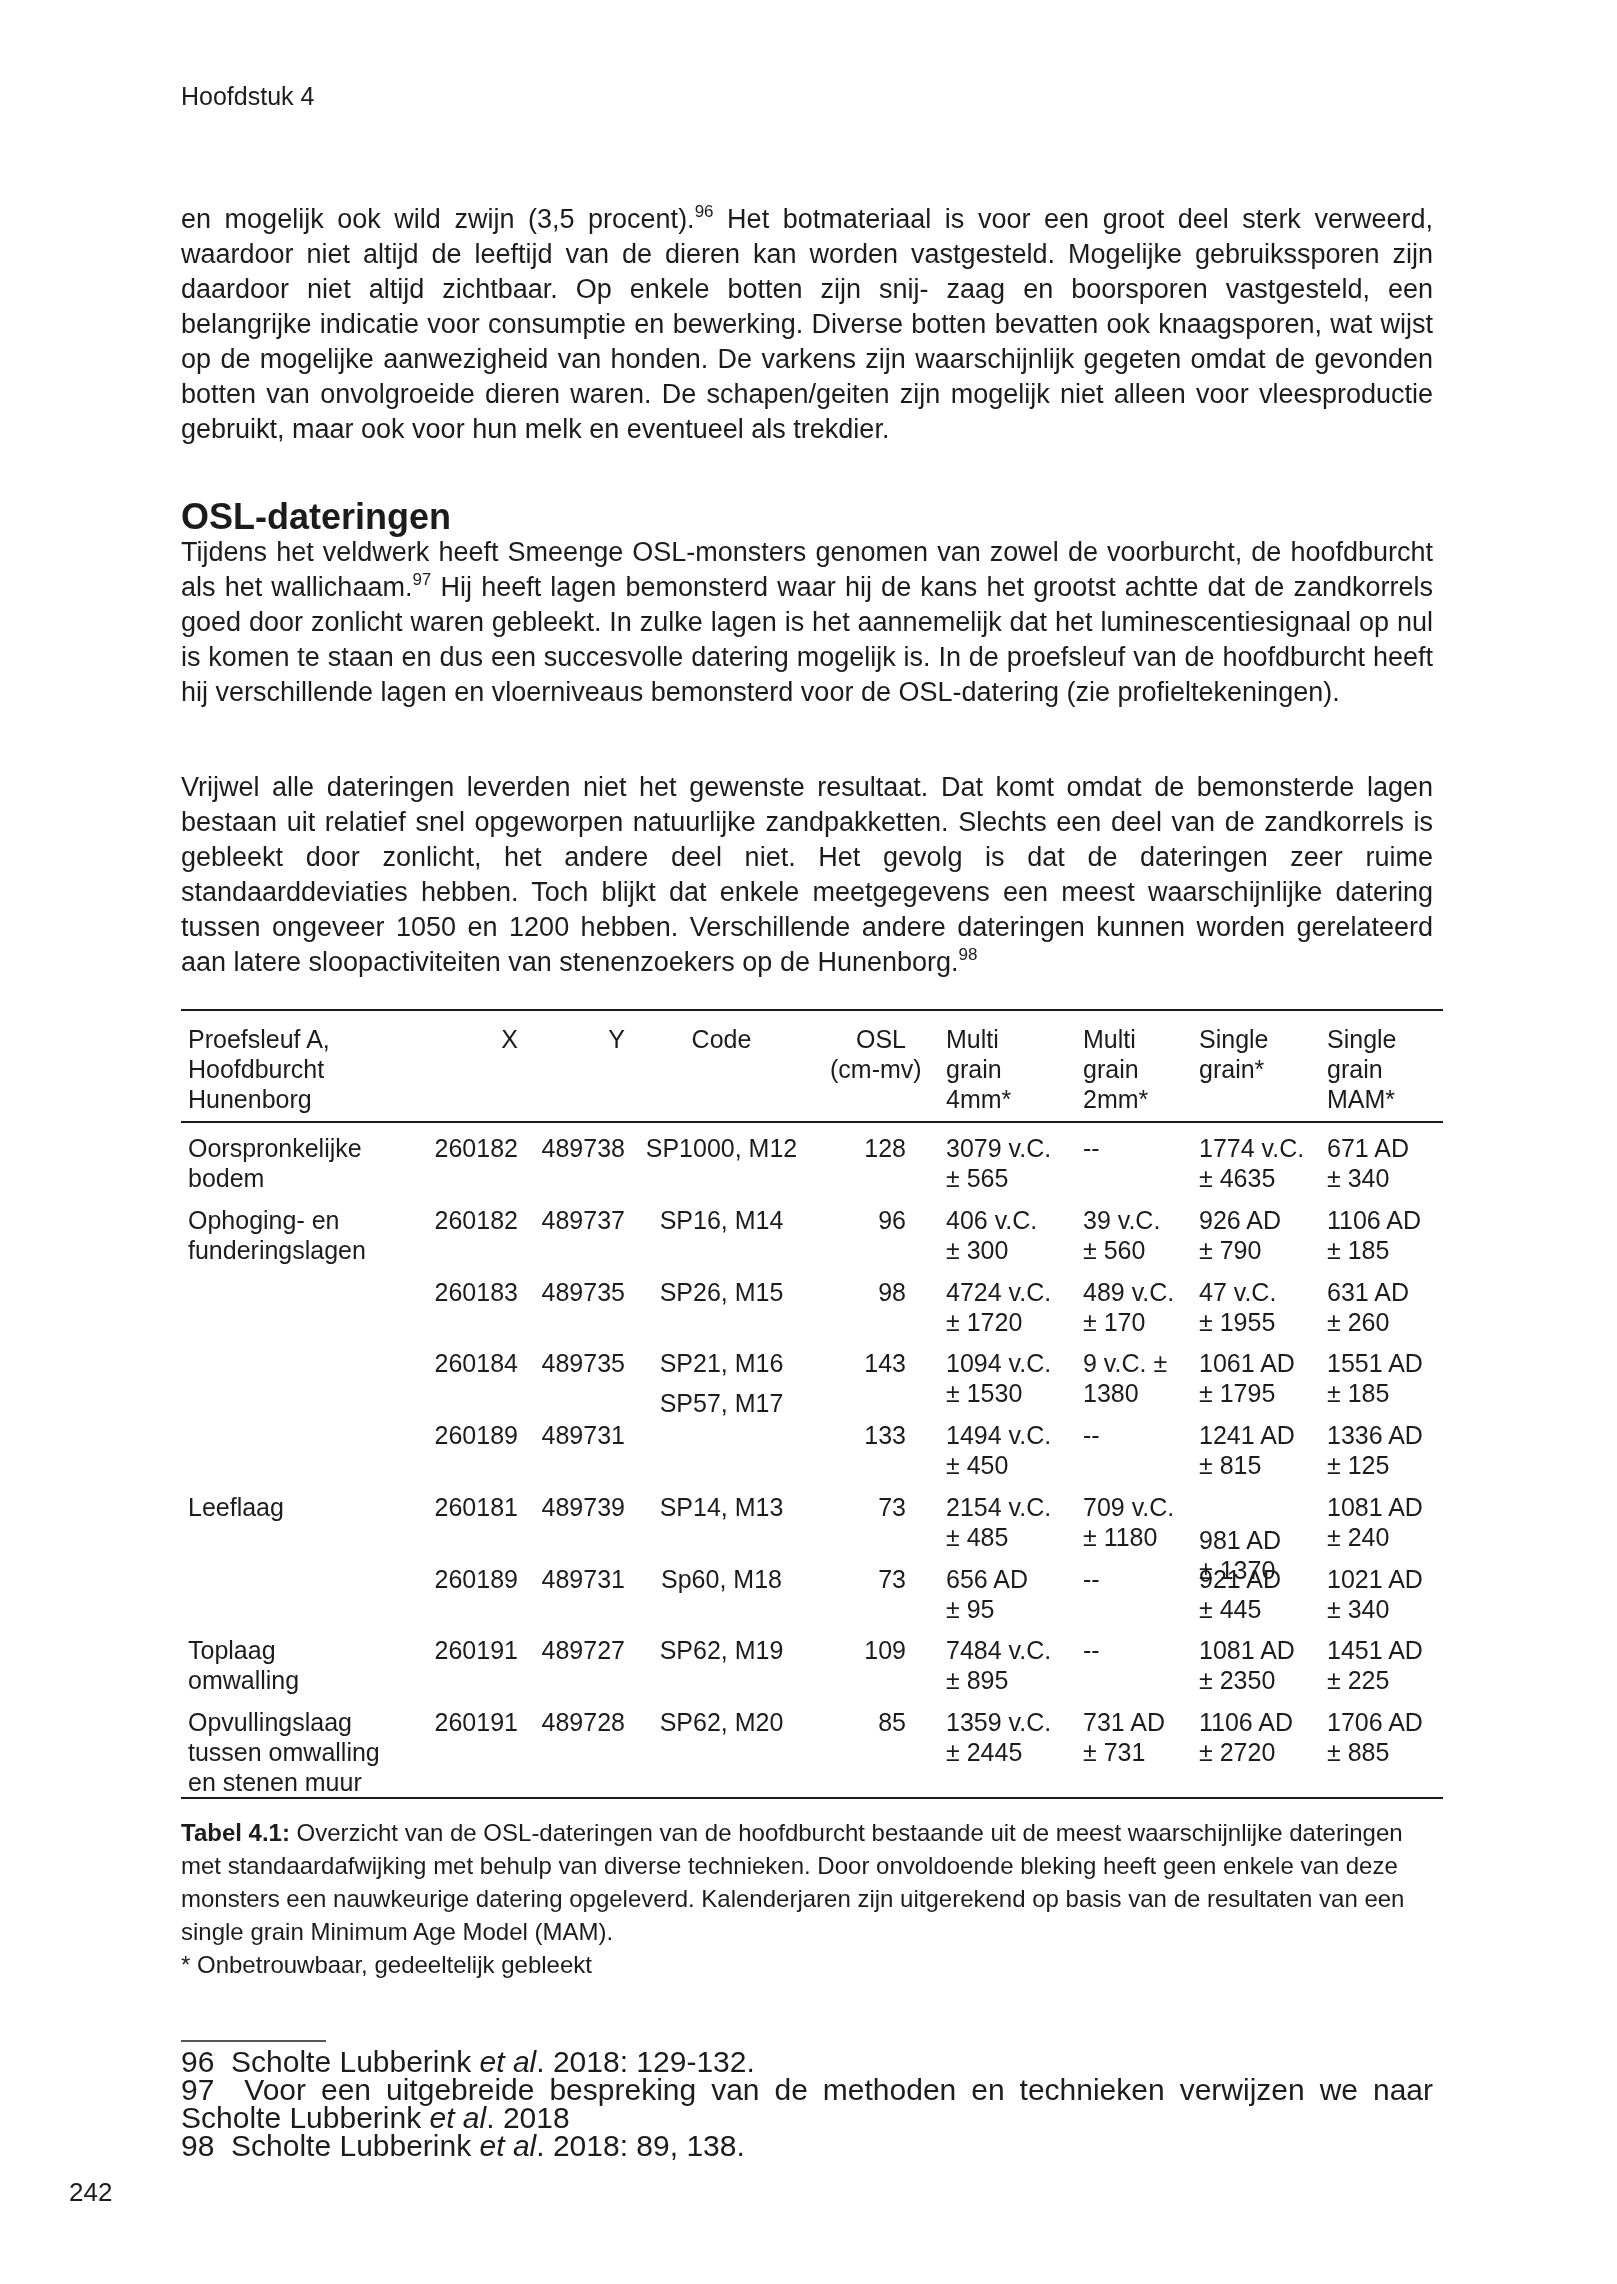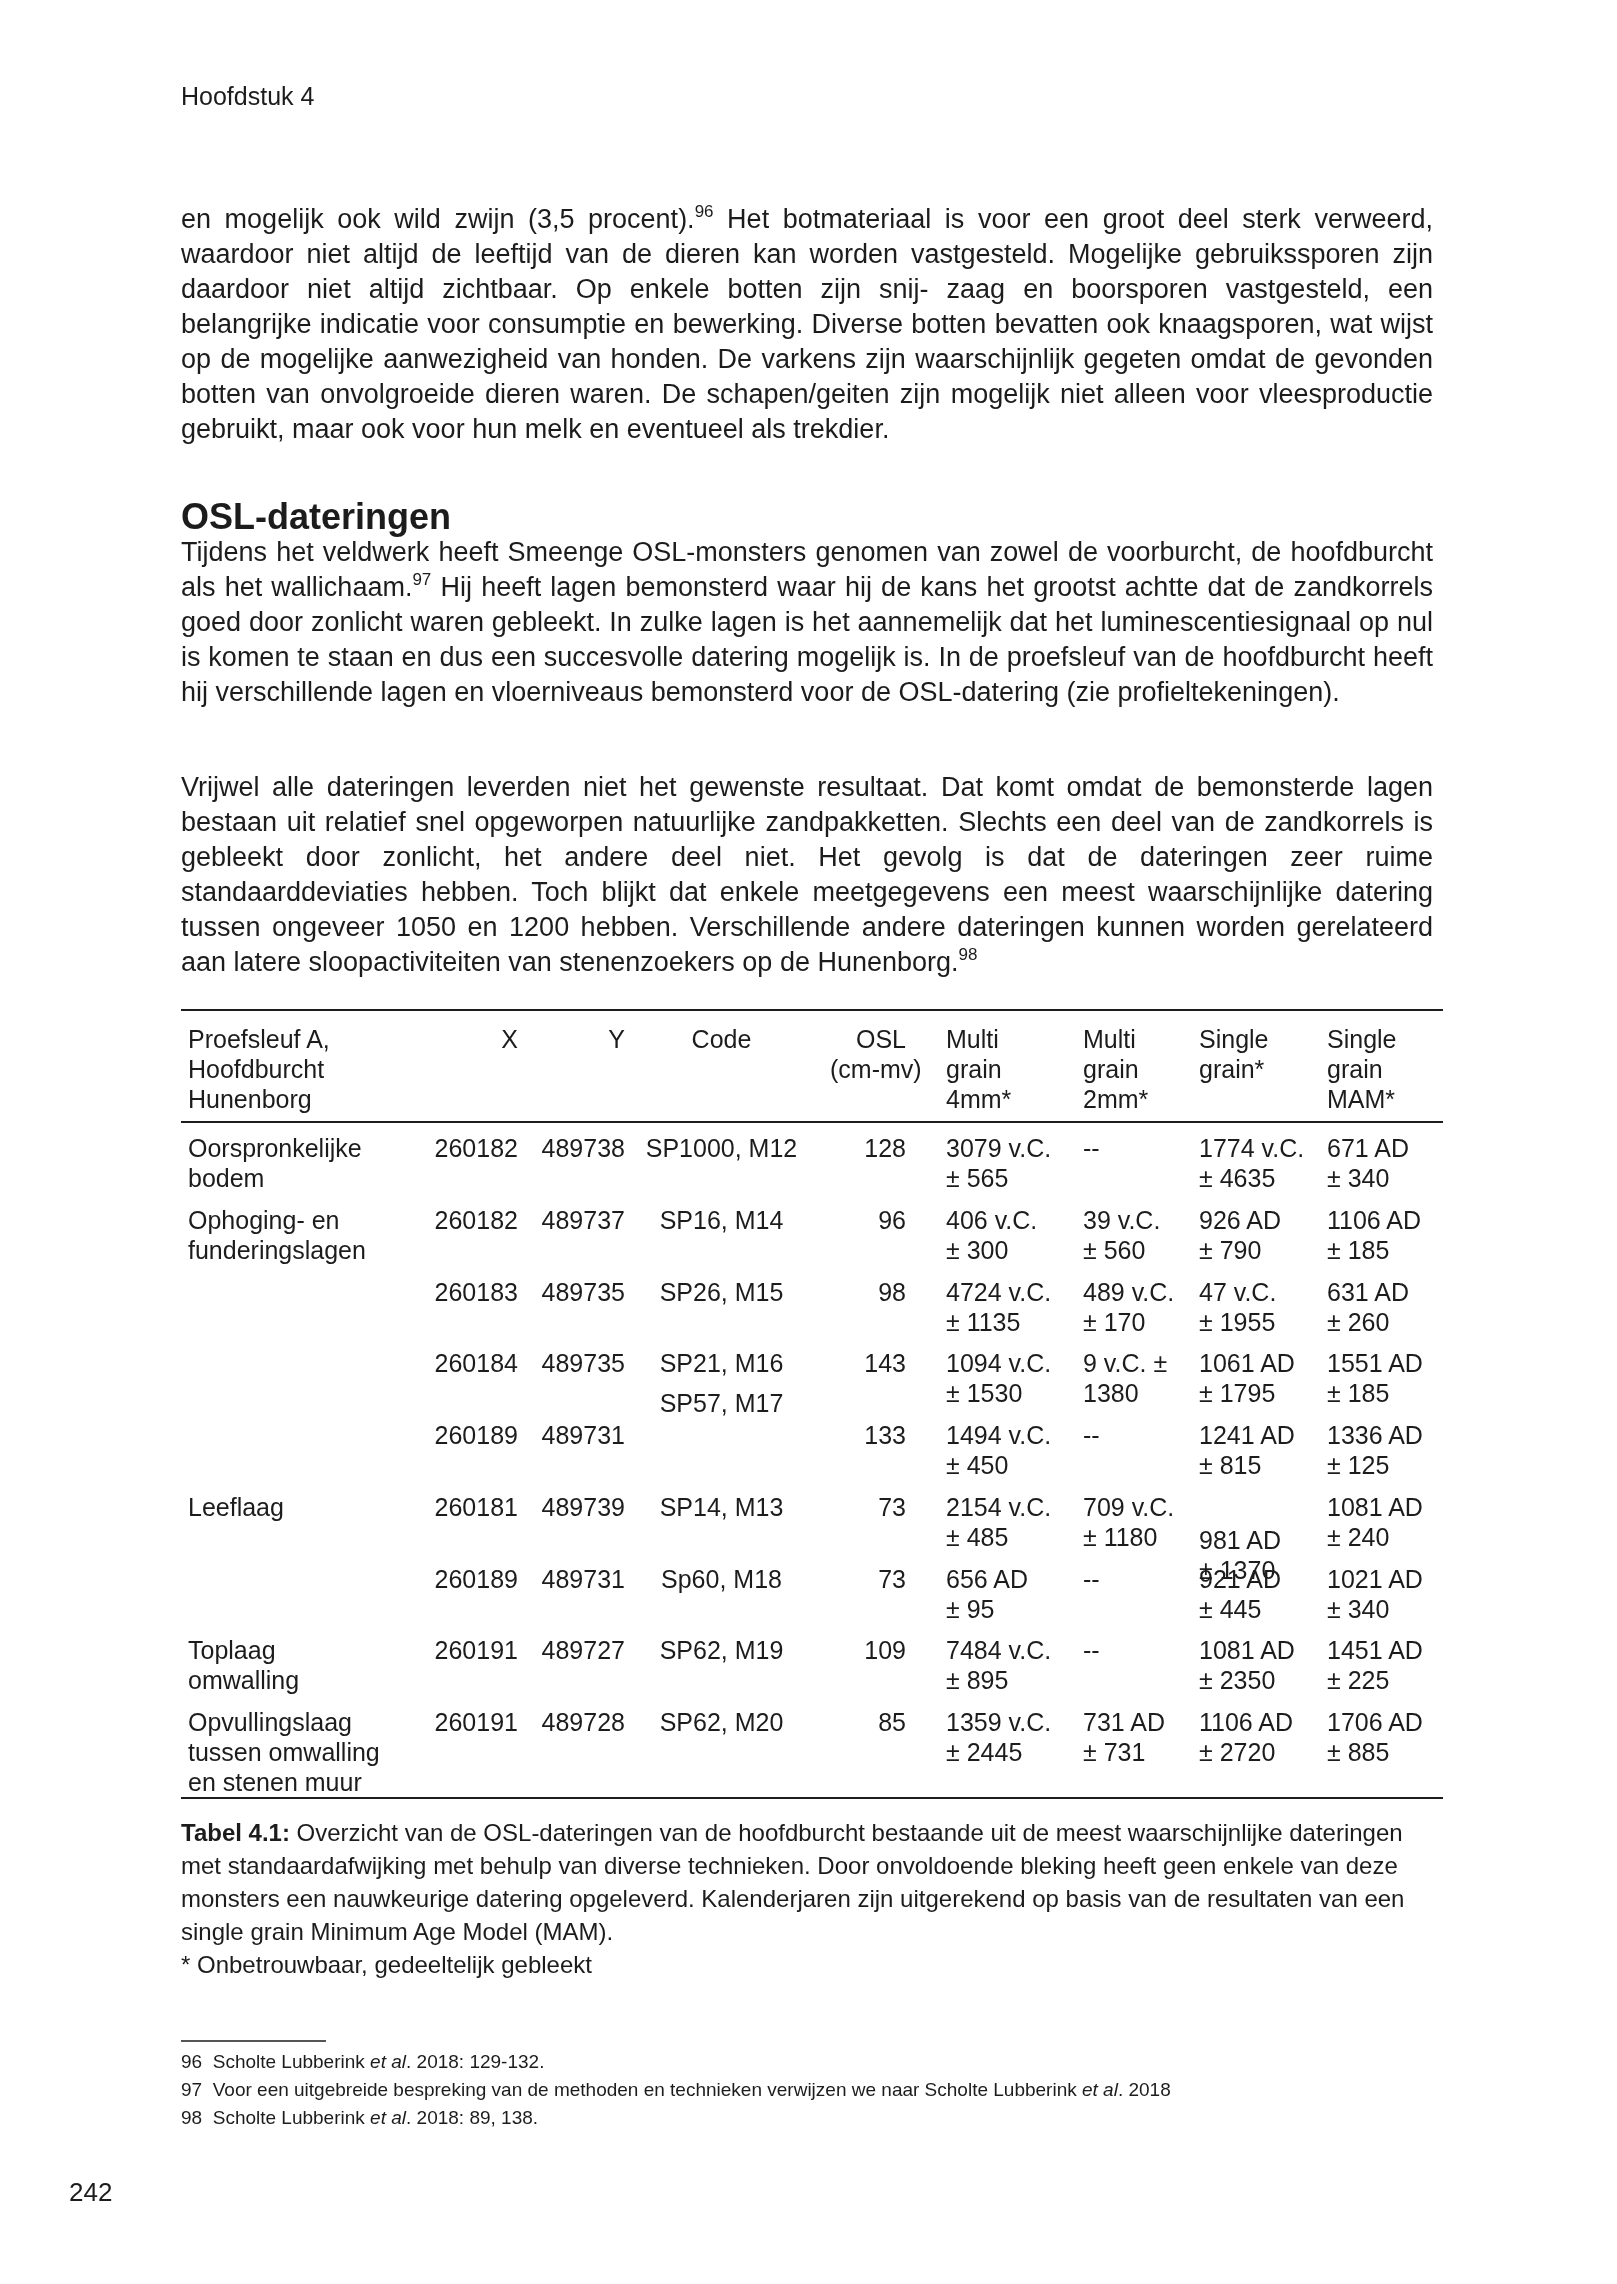--- a/index.html
+++ b/index.html
@@ -11,21 +11,21 @@
   .body-block p { margin: 0; }
   sup { font-size: 17px; line-height: 0; vertical-align: 10.7px; }
   .section-title { left: 181px; top: 496px; font-size: 36px; font-weight: bold; }
   .rule { position: absolute; left: 181px; width: 1262px; background: #1c1c1c; }
   .cell { position: absolute; font-size: 25px; line-height: 30px; white-space: nowrap; }
   .r { text-align: right; }
   .c { text-align: center; }
   .caption { left: 181px; top: 1816px; width: 1252px; font-size: 24px; line-height: 33px; }
   .caption b { font-weight: bold; }
   .fn-rule { left: 181px; top: 2040px; width: 145px; height: 1.5px; background: #555; }
-  .footnotes { left: 181px; top: 2048px; width: 1252px; font-size: 19px; line-height: 28px; text-align: justify; }
+  .footnotes { left: 181px; top: 2048px; width: 1252px; font-size: 30px; line-height: 28px; text-align: justify; }
   .footnotes div { margin: 0; }
   .pagenum { left: 69px; top: 2177px; font-size: 26px; }
 </style>
 </head>
 <body>
 
 <div class="abs running-head">Hoofdstuk 4</div>
 
 <div class="abs body-block" style="top:202px;">
   <p><span>en mogelijk ook wild zwijn (3,5 procent).</span><sup>96</sup><span> Het botmateriaal is voor een groot deel sterk verweerd, waardoor niet altijd de leeftijd van de dieren kan worden vastgesteld. Mogelijke gebruikssporen zijn daardoor niet altijd zichtbaar. Op enkele botten zijn snij- zaag en boorsporen vastgesteld, een belangrijke indicatie voor consumptie en bewerking. Diverse botten bevatten ook knaagsporen, wat wijst op de mogelijke aanwezigheid van honden. De varkens zijn waarschijnlijk gegeten omdat de gevonden botten van onvolgroeide dieren waren. De schapen/geiten zijn mogelijk niet alleen voor vleesproductie gebruikt, maar ook voor hun melk en eventueel als trekdier.</span></p>
@@ -154,21 +154,21 @@
         <div>489735</div>
       </div>
       <div class="cell c" style="left: 632px; width: 179px; top: 1277px;">
         <div>SP26, M15</div>
       </div>
       <div class="cell r" style="left: 830px; width: 76px; top: 1277px;">
         <div>98</div>
       </div>
       <div class="cell" style="left: 946px; width: 129px; top: 1277px;">
         <div>4724 v.C.</div>
-        <div>± 1135</div>
+        <div>± 1720</div>
       </div>
       <div class="cell" style="left: 1083px; width: 114px; top: 1277px;">
         <div>489 v.C.</div>
         <div>± 170</div>
       </div>
       <div class="cell" style="left: 1199px; width: 126px; top: 1277px;">
         <div>47 v.C.</div>
         <div>± 1955</div>
       </div>
       <div class="cell" style="left: 1327px; width: 122px; top: 1277px;">

